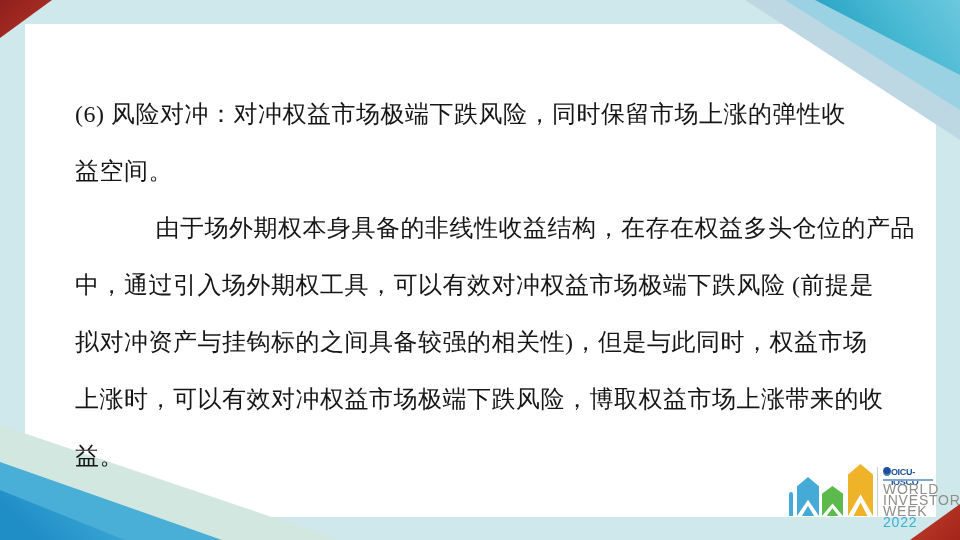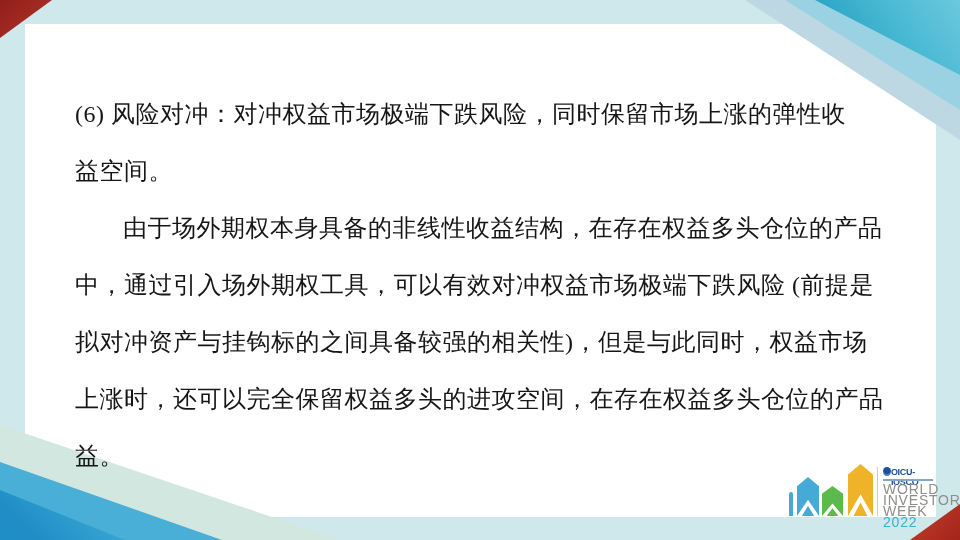--- a/index.html
+++ b/index.html
@@ -39,21 +39,21 @@
         clip-path:polygon(100% 0,100% 100%,0 100%);
         background:linear-gradient(315deg,#a32419,#c2402f);}
   
   .textblock{
     position:absolute;left:75px;top:86px;width:840px;
     font-family:"Liberation Serif","DejaVu Serif",serif;
     font-size:24px;line-height:57px;color:#161616;
     letter-spacing:0.5px;
   }
   .textblock .line{white-space:nowrap;}
-  .textblock .indent{padding-left:48px;}
+  .textblock .indent{padding-left:48px;text-align:right;}
   
   .logo{position:absolute;left:784px;top:460px;width:152px;height:57px;}
   .pencil{position:absolute;}
   .pencil .body{position:absolute;inset:0;}
   .chevron{position:absolute;left:0;right:0;bottom:0;height:42%;background:#ffffff;
     clip-path:polygon(0 100%,50% 0,100% 100%,78% 100%,50% 38%,22% 100%);}
   .wiw-bar{position:absolute;left:5px;top:32px;width:4px;height:24px;background:#45aad6;border-radius:2px 2px 0 0;}
   .p-blue{left:13px;top:17px;width:22px;height:39px;}
   .p-blue .body{background:#45aad6;clip-path:polygon(50% 0,100% 24%,100% 100%,0 100%,0 24%);}
   .p-green{left:38px;top:26px;width:21px;height:30px;}
@@ -85,21 +85,21 @@
 <div class="tri bl-c"></div>
 <div class="tri red-tl"></div>
 <div class="tri red-br"></div>
 
 <div class="textblock">
   <div class="line">(6) 风险对冲：对冲权益市场极端下跌风险，同时保留市场上涨的弹性收</div>
   <div class="line">益空间。</div>
   <div class="line indent">由于场外期权本身具备的非线性收益结构，在存在权益多头仓位的产品</div>
   <div class="line">中，通过引入场外期权工具，可以有效对冲权益市场极端下跌风险 (前提是</div>
   <div class="line">拟对冲资产与挂钩标的之间具备较强的相关性)，但是与此同时，权益市场</div>
-  <div class="line">上涨时，还可以完全保留权益多头的进攻空间，在存在权益多头仓位的产品</div>
+  <div class="line">上涨时，可以有效对冲权益市场极端下跌风险，博取权益市场上涨带来的收</div>
   <div class="line">益。</div>
 </div>
 
 <div class="logo">
   <div class="wiw-bar"></div>
   <div class="pencil p-blue">
     <div class="body"></div>
     <div class="chevron"></div>
   </div>
   <div class="pencil p-green">

